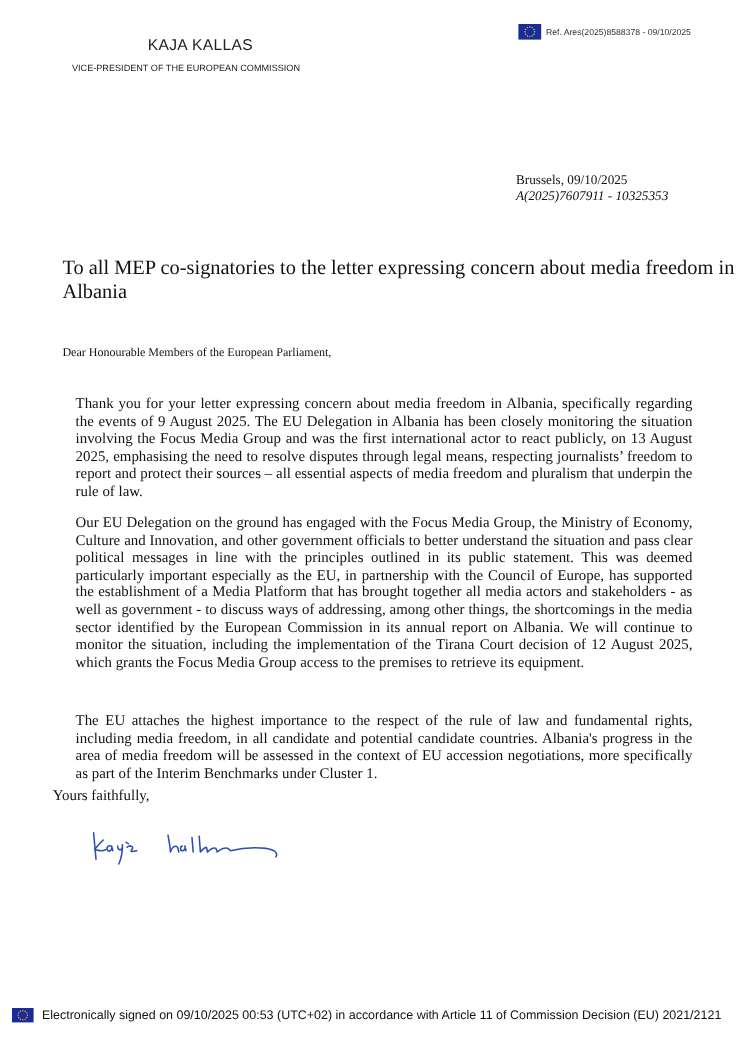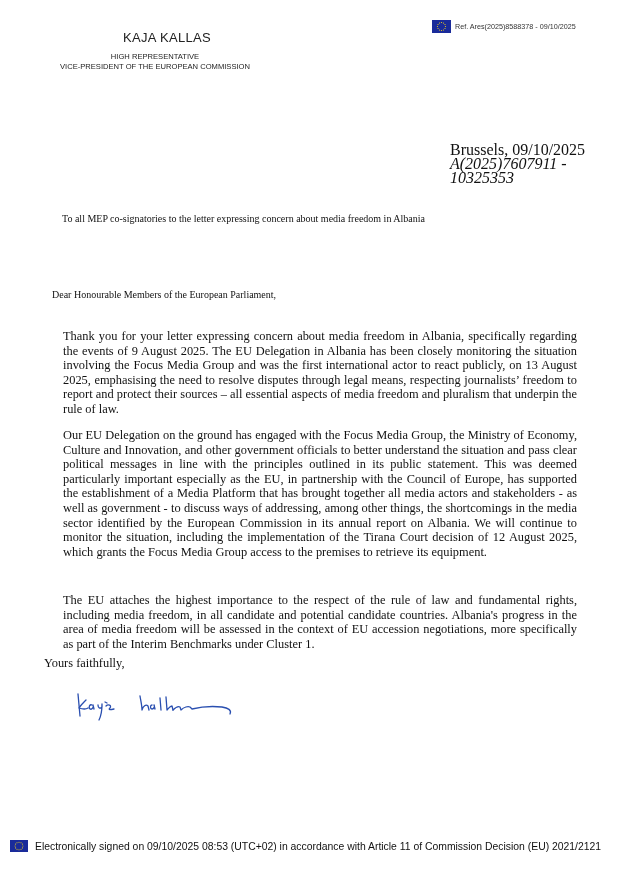--- a/index.html
+++ b/index.html
@@ -7,45 +7,44 @@
     .sans { font-family: "Liberation Sans", sans-serif; }
     .serif { font-family: "Liberation Serif", serif; }
 
     .header-name { position: absolute; left: 0; width: 310px; top: 30px; text-align: center; font-size: 13px; letter-spacing: 0.3px; color: #222; margin-left: 12px; }
     .header-title { position: absolute; left: 0; width: 310px; top: 52px; text-align: center; font-size: 7.6px; line-height: 10px; color: #222; }
 
     .ref { position: absolute; left: 432px; top: 20px; display: flex; align-items: center; font-size: 7.2px; color: #333; }
     .eu-flag { display: inline-block; width: 19px; height: 13px; background: #1a2b9a; position: relative; margin-right: 4px; }
     .eu-flag svg { position: absolute; left: 0; top: 0; }
 
-    .place-date { position: absolute; left: 430px; top: 143px; font-size: 16px; line-height: 14px; margin-left: 20px; }
+    .place-date { position: absolute; left: 430px; top: 143px; font-size: 11px; line-height: 14px; }
     .place-date .ref-no { font-style: italic; }
 
-    .addressee { position: absolute; left: 62px; top: 213px; font-size: 10px; }
+    .addressee { position: absolute; left: 52px; top: 213px; font-size: 17px; }
     .salutation { position: absolute; left: 52px; top: 289px; font-size: 10px; }
 
     .para { position: absolute; left: 52px; width: 514px; font-size: 12.4px; line-height: 14.6px; text-align: justify; margin: 11px; }
     .p1 { top: 318px; }
     .p2 { top: 417px; }
     .p3 { top: 582px; }
     .closing { position: absolute; left: 44px; top: 656px; font-size: 12.4px; }
 
     .signature { position: absolute; left: 72px; top: 688px; }
 
     .footer { position: absolute; left: 10px; top: 840px; display: flex; align-items: center; font-size: 10.4px; color: #111; white-space: nowrap; }
     .footer .eu-flag { width: 18px; height: 12px; margin-right: 7px; }
   </style>
 </head>
 <body>
 
 <div>
 
   <div class="header-name sans">KAJA KALLAS</div>
   <div class="header-title sans">
-    <div>HIGH REPRESENTATIVE</div>
     <div>VICE-PRESIDENT OF THE EUROPEAN COMMISSION</div>
   </div>
 
   <div class="ref sans">
     <span class="eu-flag">
       <svg width="19" height="13" viewBox="0 0 19 13">
         <g fill="#f2d21a">
           <circle cx="9.5" cy="2.5" r="0.6"></circle>
             <circle cx="11.5" cy="3.0" r="0.6"></circle>
             <circle cx="13" cy="4.5" r="0.6"></circle>
@@ -107,16 +106,16 @@
             <circle cx="11" cy="9.3" r="0.55"></circle>
           <circle cx="9" cy="9.8" r="0.55"></circle>
             <circle cx="7" cy="9.3" r="0.55"></circle>
             <circle cx="5.6" cy="7.9" r="0.55"></circle>
           <circle cx="5.1" cy="6" r="0.55"></circle>
             <circle cx="5.6" cy="4.1" r="0.55"></circle>
             <circle cx="7" cy="2.7" r="0.55"></circle>
         </g>
       </svg>
     </span>
-    <span>Electronically signed on 09/10/2025 08:53 (UTC+02) in accordance with Article 11 of Commission Decision (EU) 2021/2121</span>
+    <span>Electronically signed on 09/10/2025 00:53 (UTC+02) in accordance with Article 11 of Commission Decision (EU) 2021/2121</span>
   </div>
 
 </div>
 
 </body></html>

